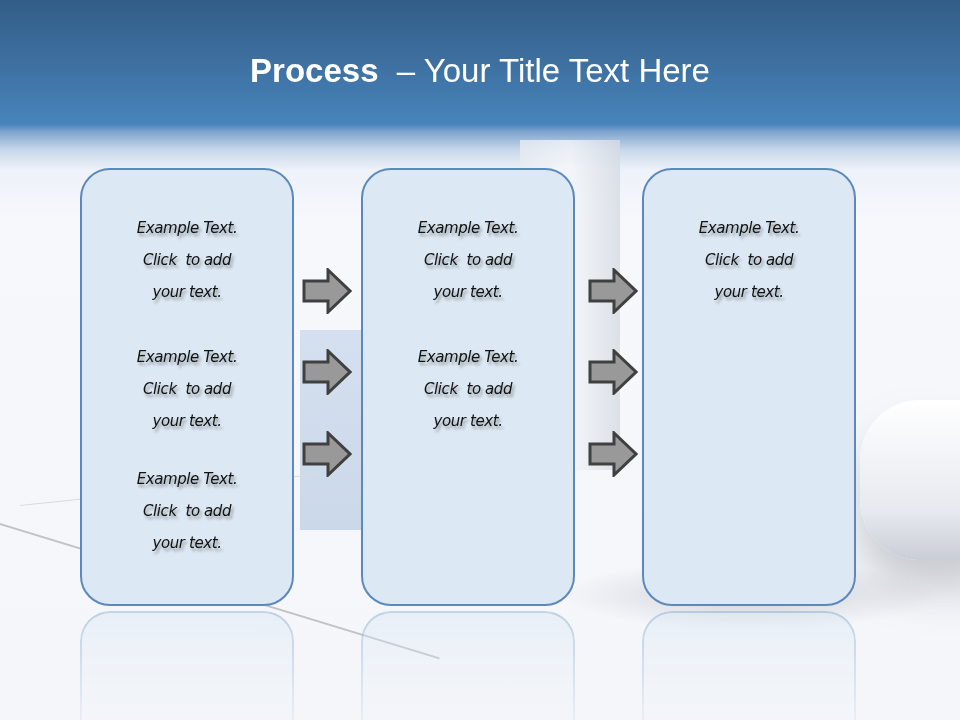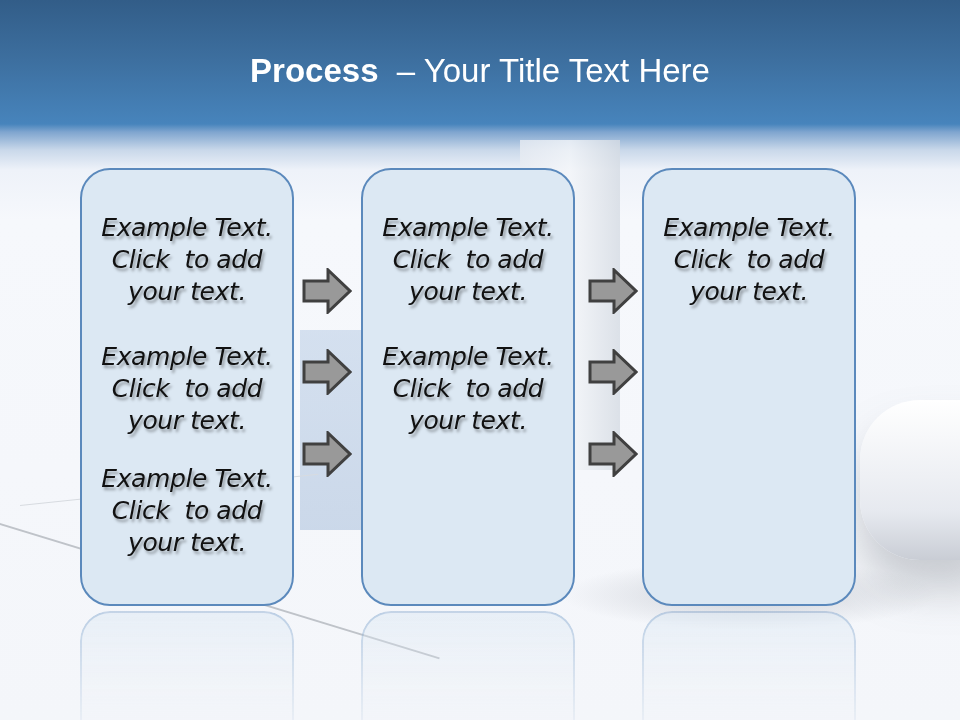--- a/index.html
+++ b/index.html
@@ -66,21 +66,21 @@
     border: 2.5px solid rgba(91,137,188,0.35); border-radius: 30px;
     box-sizing: border-box;
     background: linear-gradient(180deg, rgba(220,232,243,0.6), rgba(246,248,252,0));
     -webkit-mask-image: linear-gradient(180deg, rgba(0,0,0,0.9), rgba(0,0,0,0) 100%);
     mask-image: linear-gradient(180deg, rgba(0,0,0,0.9), rgba(0,0,0,0) 100%);
   }
   .refl.r1 { left: 80px; } .refl.r2 { left: 361px; } .refl.r3 { left: 642px; }
 
   .textblock {
     position: absolute; left: 0; right: 0; text-align: center;
-    font-style: italic; font-size: 25px; line-height: 32px; color: #111;
+    font-style: italic; font-size: 15px; line-height: 32px; color: #111;
     text-shadow: 2px 3px 3px rgba(0,0,0,0.35);
     font-family: "DejaVu Sans", sans-serif; letter-spacing: -0.4px;
   }
   .textblock .ln { display: block; white-space: pre; }
   .tb1 { top: 42px; } .tb2 { top: 171px; } .tb3 { top: 293px; }
 
   .arrow { position: absolute; width: 50px; height: 46px; }
   .arrow svg { display: block; }
 </style>
 </head>

